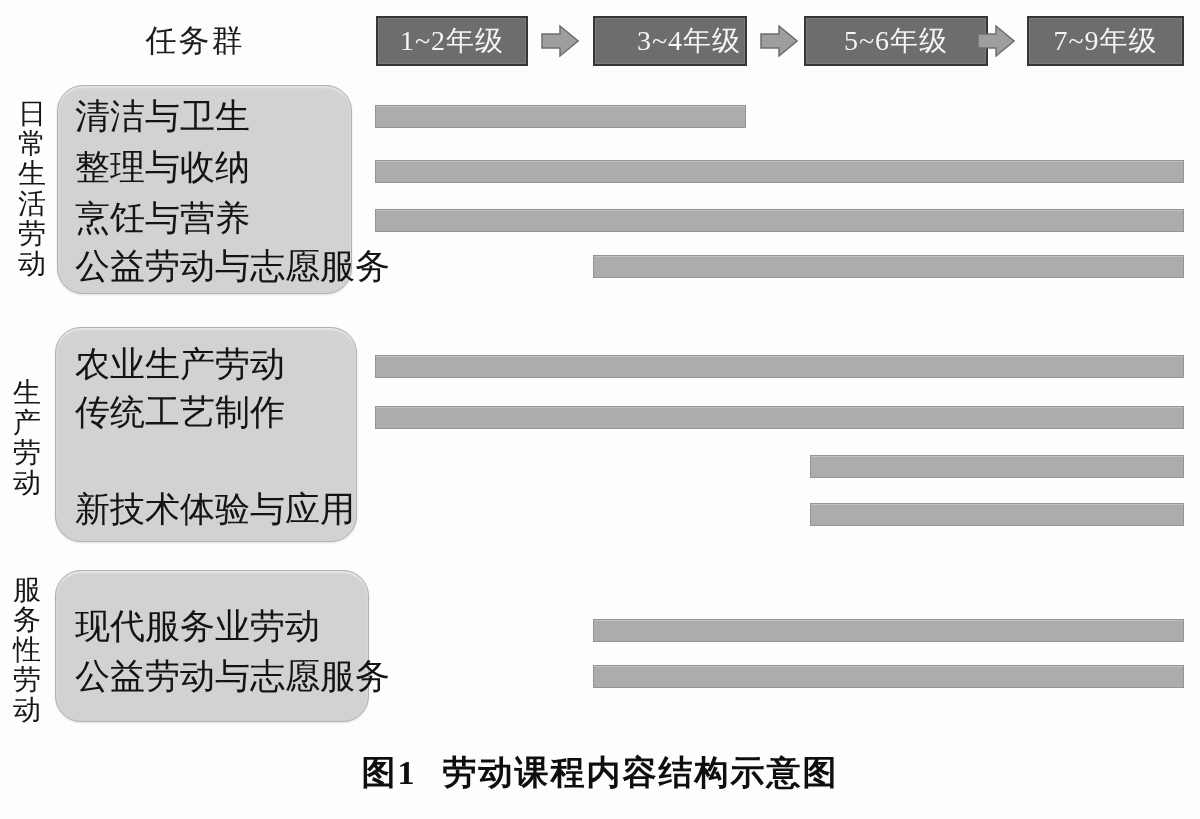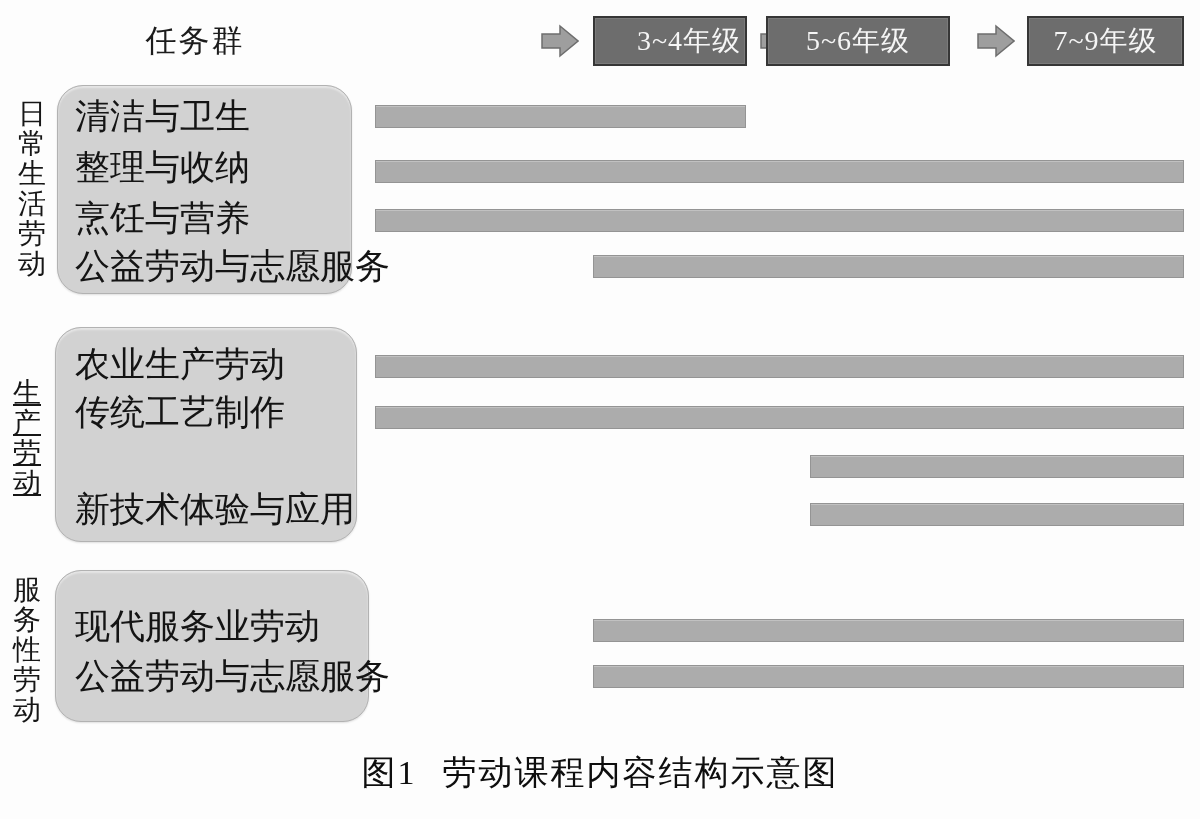--- a/index.html
+++ b/index.html
@@ -43,42 +43,45 @@
   }
   .bar{
     position:absolute;height:23px;
     background:#acacac;
     border:1px solid #949494;
     box-sizing:border-box;
     box-shadow:inset 0 1px 0 rgba(255,255,255,.25);
   }
   .caption{
     position:absolute;left:0;right:0;top:750px;
-    text-align:center;font-size:34px;font-weight:normal;color:#0e0e0e;
+    text-align:center;font-size:34px;font-weight:bold;color:#0e0e0e;
     letter-spacing:2px;
   }
   .caption .prefix{margin-right:26px;}
 </style>
 </head>
 <body>
 
 <div class="canvas">
 
   <div class="task-group-header">任务群</div>
 
+  <div class="grade-box" style="left:376px;width:152px;">
+    <span>1~2年级</span>
+  </div>
   <svg class="arrow" style="left:541px;" viewBox="0 0 38 34">
     <polygon points="1,10 19,10 19,2 37,17 19,32 19,24 1,24" fill="#9e9e9e" stroke="#6e6e6e" stroke-width="1.5"></polygon>
   </svg>
   <div class="grade-box" style="left:593px;width:154px;padding-left:38px;">
     <span>3~4年级</span>
   </div>
   <svg class="arrow" style="left:760px;" viewBox="0 0 38 34">
     <polygon points="1,10 19,10 19,2 37,17 19,32 19,24 1,24" fill="#9e9e9e" stroke="#6e6e6e" stroke-width="1.5"></polygon>
   </svg>
-  <div class="grade-box" style="left:766px;width:184px;">
+  <div class="grade-box" style="left:804px;width:184px;">
     <span>5~6年级</span>
   </div>
   <svg class="arrow" style="left:977px;" viewBox="0 0 38 34">
     <polygon points="1,10 19,10 19,2 37,17 19,32 19,24 1,24" fill="#9e9e9e" stroke="#6e6e6e" stroke-width="1.5"></polygon>
   </svg>
   <div class="grade-box" style="left:1027px;width:157px;justify-content:center;">
     <span>7~9年级</span>
   </div>
 
   <div class="group-box" style="left:57px;top:85px;width:293px;height:207px;"></div>
@@ -88,21 +91,21 @@
   <div class="item-label" style="top:147px;">整理与收纳</div>
   <div class="item-label" style="top:198px;">烹饪与营养</div>
   <div class="item-label" style="top:246px;">公益劳动与志愿服务</div>
 
   <div class="bar" style="top: 105px; left: 375px; width: 371px;"></div>
   <div class="bar" style="top: 160px; left: 375px; width: 809px;"></div>
   <div class="bar" style="top: 209px; left: 375px; width: 809px;"></div>
   <div class="bar" style="top: 255px; left: 593px; width: 591px;"></div>
 
   <div class="group-box" style="left:55px;top:327px;width:300px;height:213px;"></div>
-  <div class="v-label" style="top:378px;text-decoration:underline;">生产劳动</div>
+  <div class="v-label" style="top:378px;">生产劳动</div>
 
   <div class="item-label" style="top:344px;">农业生产劳动</div>
   <div class="item-label" style="top:392px;font-family:Liberation Serif, serif;">传统工艺制作</div>
   <div class="item-label" style="top:489px;">新技术体验与应用</div>
 
   <div class="bar" style="top: 355px; left: 375px; width: 809px;"></div>
   <div class="bar" style="top: 406px; left: 375px; width: 809px;"></div>
   <div class="bar" style="top: 455px; left: 810px; width: 374px;"></div>
   <div class="bar" style="top: 503px; left: 810px; width: 374px;"></div>
 

